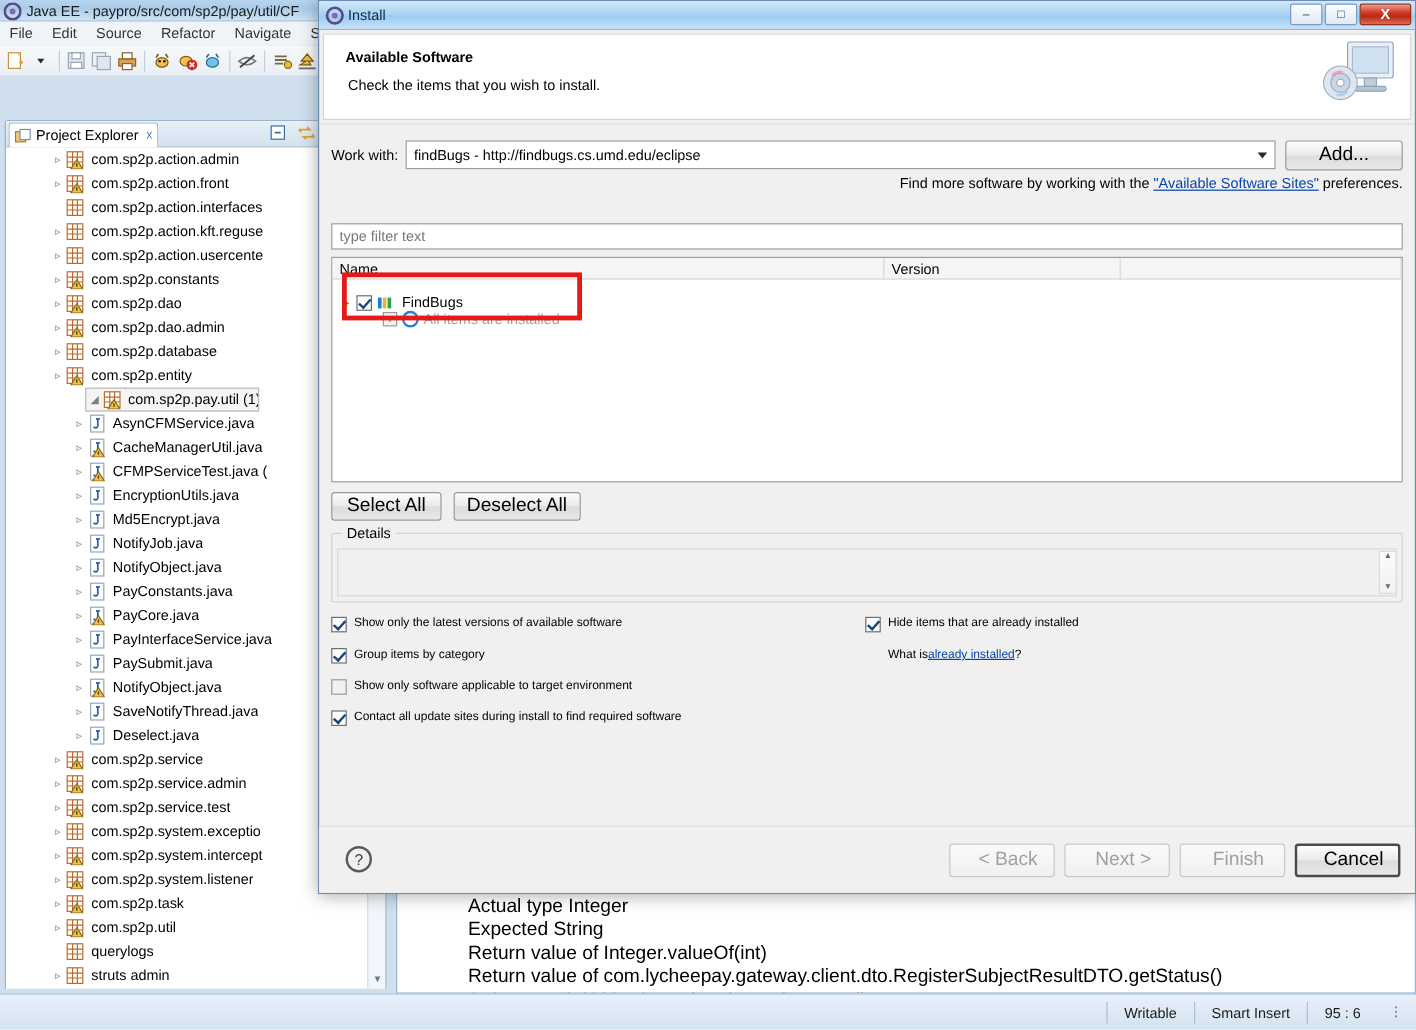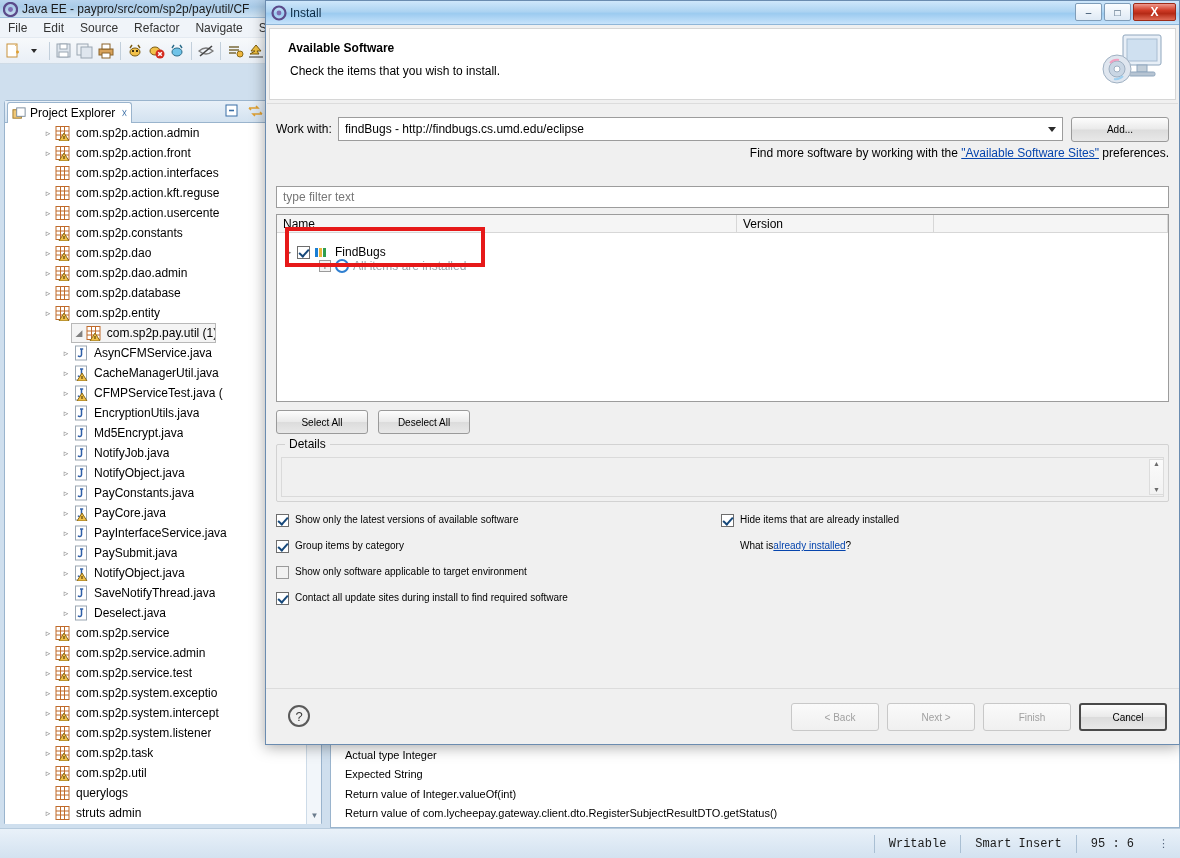--- a/index.html
+++ b/index.html
@@ -95,35 +95,35 @@
     position: absolute; left: 1px; width: 13px; height: 14px;
     display:flex; align-items:center; justify-content:center; color:#6a7b8c; font-size: 8px;
   }
 
   
   .console-view {
     position: absolute; left: 330px; top: 733px; width: 850px; height: 95px;
     background: #fff; border: 1px solid #9ab4cd; overflow: hidden;
   }
   .console-line {
-    font-size: 11px; color: #000; padding-left: 14px; line-height: 19.5px;
-    white-space: nowrap; overflow: hidden;
+    font-size: 16px; color: #000; padding-left: 14px; line-height: 19.5px;
+    white-space: nowrap; overflow: hidden; margin-left: 45px;
   }
   .console-line.clip { color: #3a3a3a; }
 
   
   .statusbar {
     position: absolute; left: 0; top: 828px; width: 1180px; height: 30px;
     background: linear-gradient(180deg,#e9f1f9,#d3e2f0);
     border-top: 1px solid #b7cbdd; display: flex; align-items: center;
   }
   .sb-spacer { flex: 1; }
   .sb-cell {
     border-left: 1px solid #a9bfd3; height: 18px; display: flex; align-items: center;
-    padding: 0 14px; font-size: 12px; color: #1a1a1a; font-family: Liberation Mono, monospace;
+    padding: 0 14px; font-size: 12px; color: #1a1a1a;
   }
   .sb-dots { padding: 0 10px; letter-spacing: 1px; color: #52637a; font-size: 11px; }
 
   
   .dialog {
     position: absolute; left: 265px; top: 0; width: 915px; height: 745px;
     background: #f0f0f0;
     border: 1px solid #6b8cb0;
     box-shadow: 0 2px 14px rgba(0,0,0,.35);
   }
@@ -168,21 +168,21 @@
     font-size: 12px;
   }
   .combo-arrow {
     position: absolute; right: 6px; top: 9px;
     width: 0; height: 0; border-left: 4px solid transparent;
     border-right: 4px solid transparent; border-top: 5px solid #2b2b2b;
   }
   .btn {
     height: 25px; min-width: 92px; padding: 0 10px;
     background: linear-gradient(180deg,#fdfdfd,#eaeaea 48%,#dcdcdc 52%,#e8e8e8);
-    border: 1px solid #9a9a9a; border-radius: 3px; font-size: 10px;
+    border: 1px solid #9a9a9a; border-radius: 3px; font-size: 16px;
     display: inline-flex; align-items: center; justify-content: center; color: #000;
   }
   .btn.add { margin-left: 8px; min-width: 98px; }
   .btn:disabled, .btn.disabled { color: #a0a0a0; border-color: #c8c8c8;
     background: linear-gradient(180deg,#fafafa,#f0f0f0); }
   .btn.default { border: 2px solid #4a4a4a; }
 
   .hint-row { text-align: right; font-size: 12px; height: 22px; padding-top: 2px; }
   .link { color: #0645ad; text-decoration: underline; }
 

